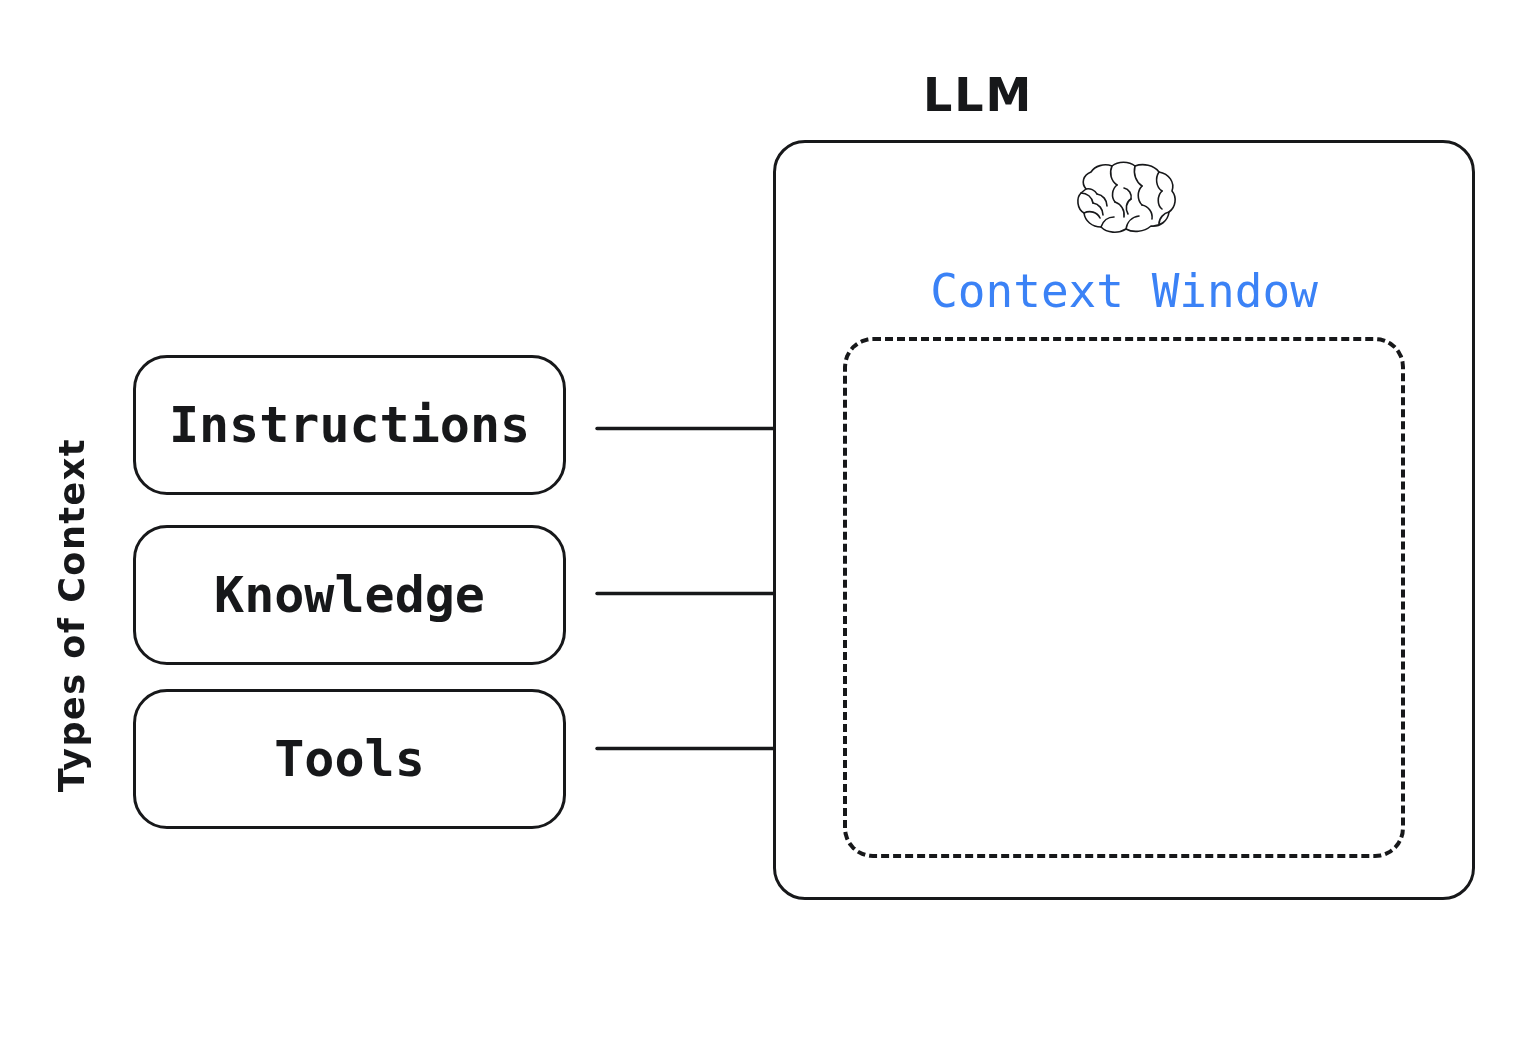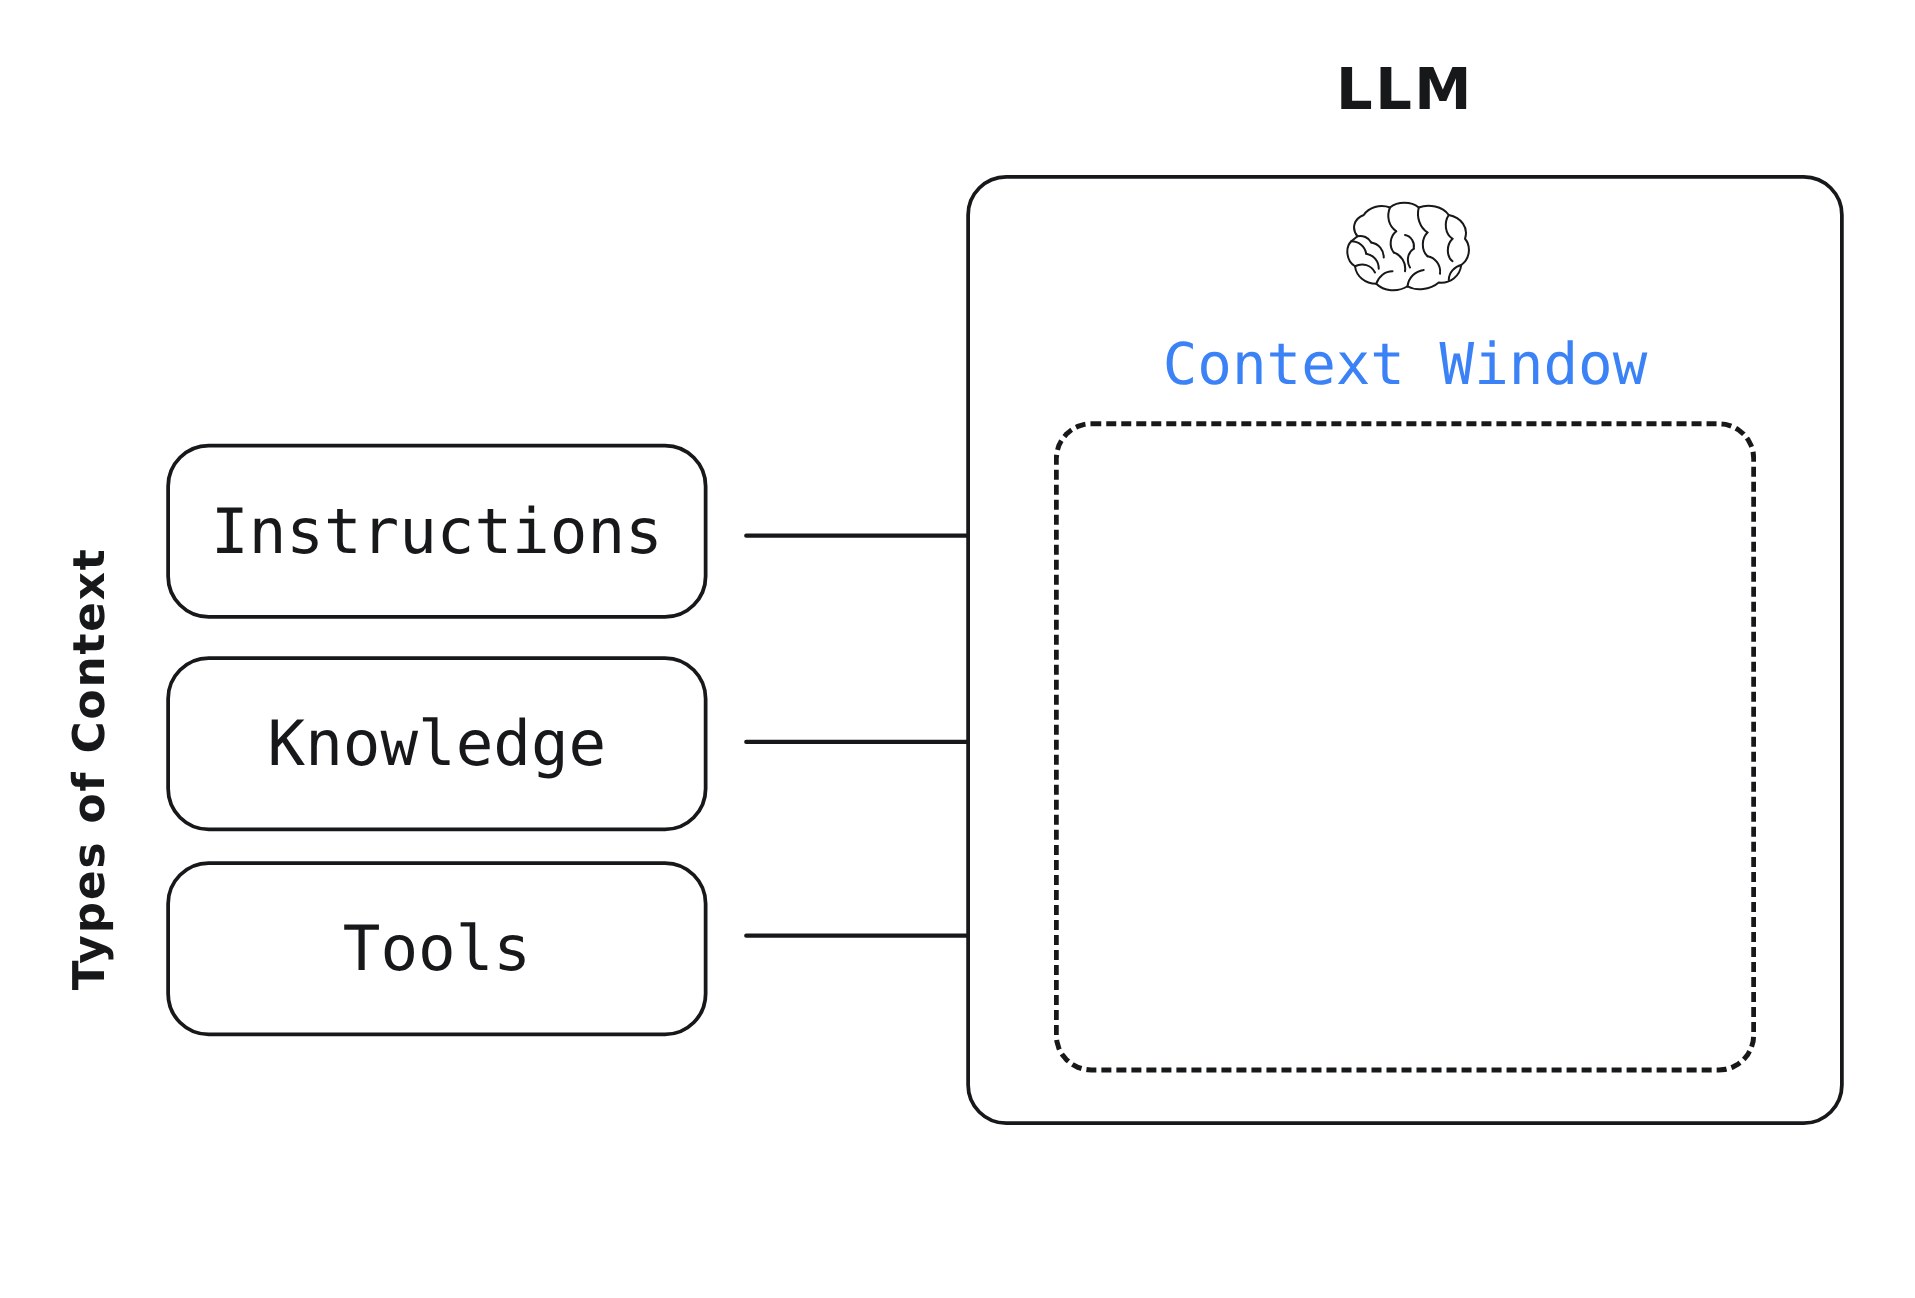--- a/index.html
+++ b/index.html
@@ -49,21 +49,21 @@
     border: 3px solid #17181a;
     border-radius: 34px;
     background: #ffffff;
     display: flex;
     align-items: center;
     justify-content: center;
   }
   .ctx-box .ctx-label {
     font-family: "DejaVu Sans Mono", monospace;
     font-size: 50px;
-    font-weight: 400;
+    font-weight: 700;
     color: #17181a;
     letter-spacing: 0px;
     line-height: 1;
     white-space: nowrap;
     text-align: center;
   }
   #box-instructions { top: 355px; }
   #box-knowledge    { top: 525px; }
   #box-tools        { top: 689px; }
 
@@ -83,23 +83,22 @@
     fill: none;
     stroke-width: 3.4;
     stroke-linecap: round;
     stroke-linejoin: round;
   }
 
   
   #llm-title {
     position: absolute;
     left: 923px;
-    top: 44px;
+    top: 68px;
     width: 402px;
-    text-align: center;
     font-family: "DejaVu Sans", sans-serif;
     font-weight: 700;
     font-size: 46px;
     letter-spacing: 2px;
     color: #17181a;
     white-space: nowrap;
   }
   #llm-box {
     position: absolute;
     left: 773px;

